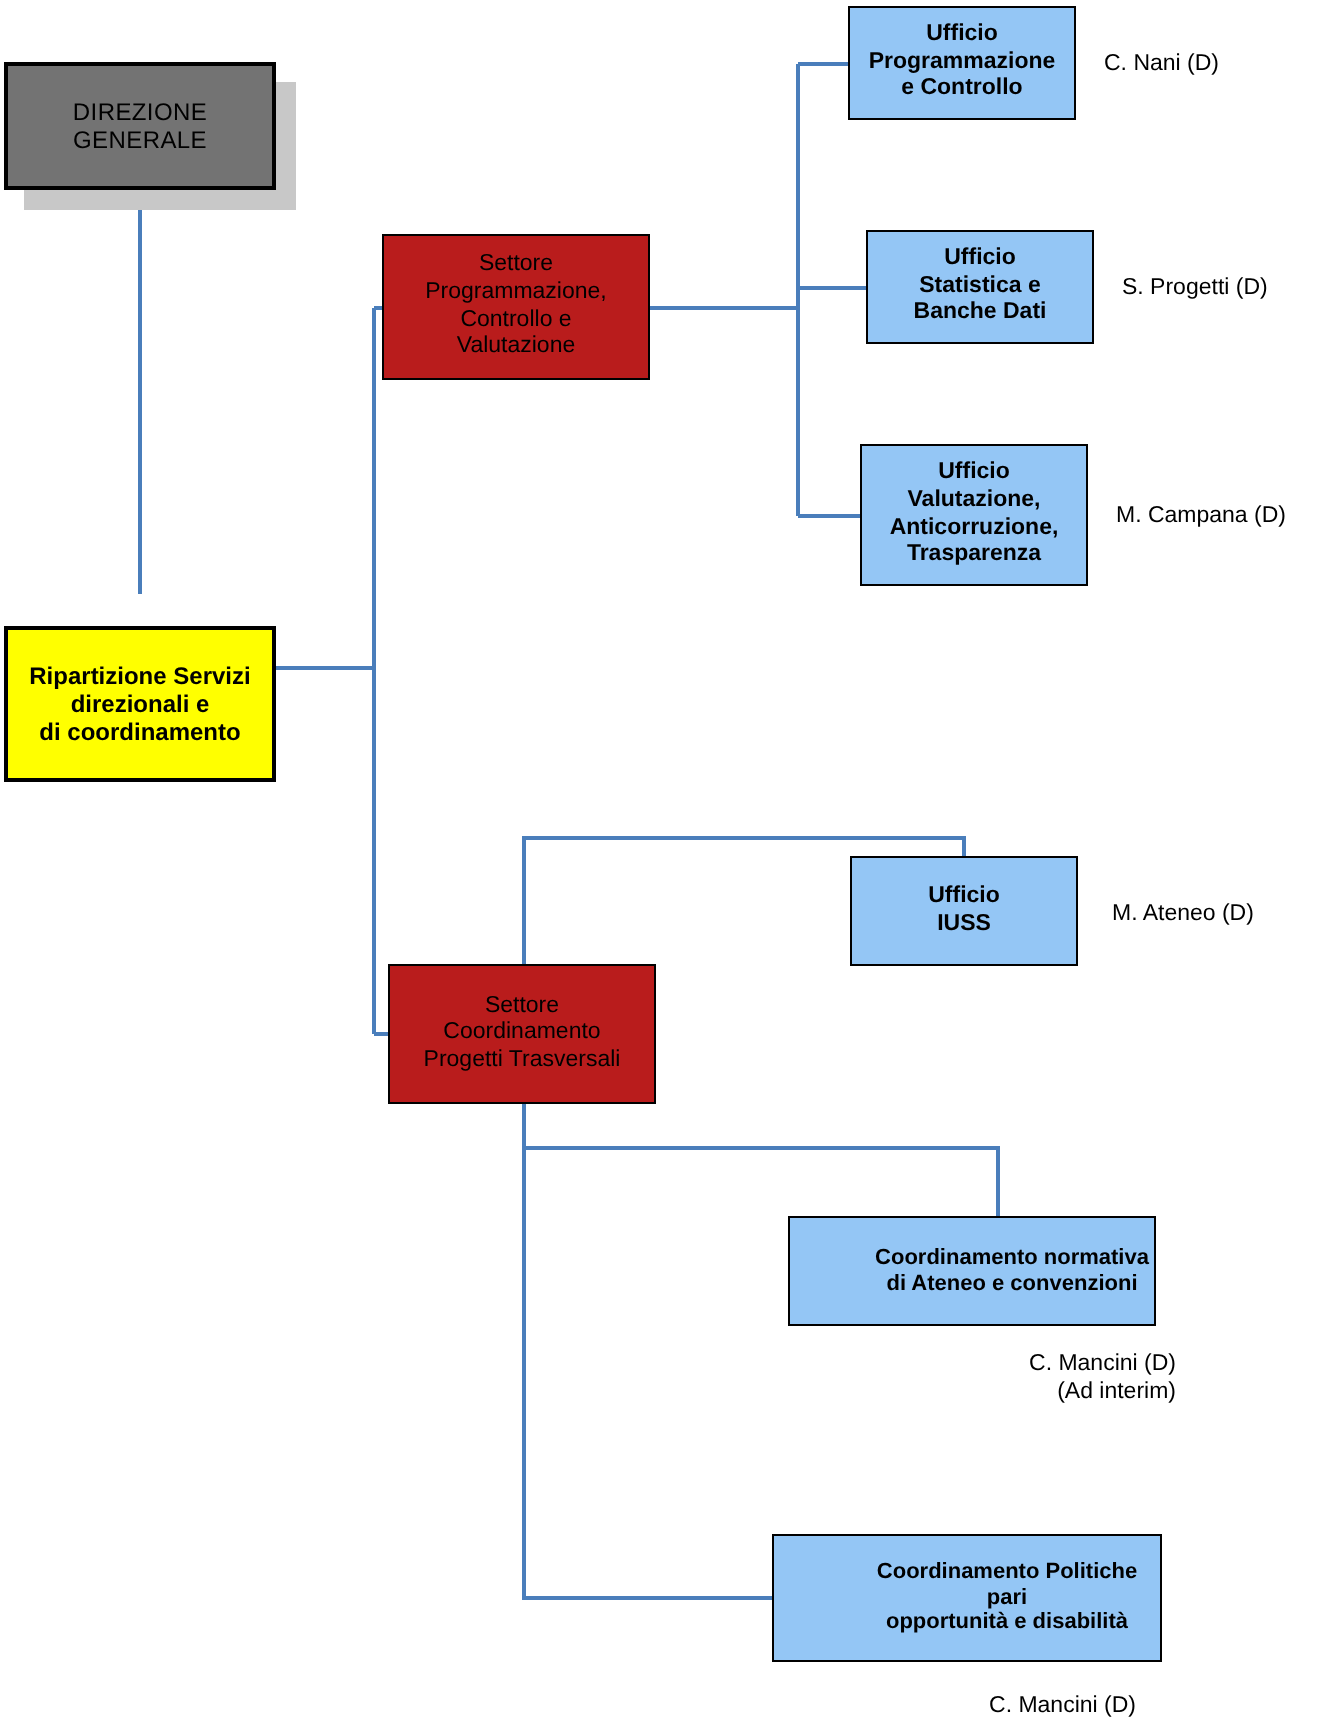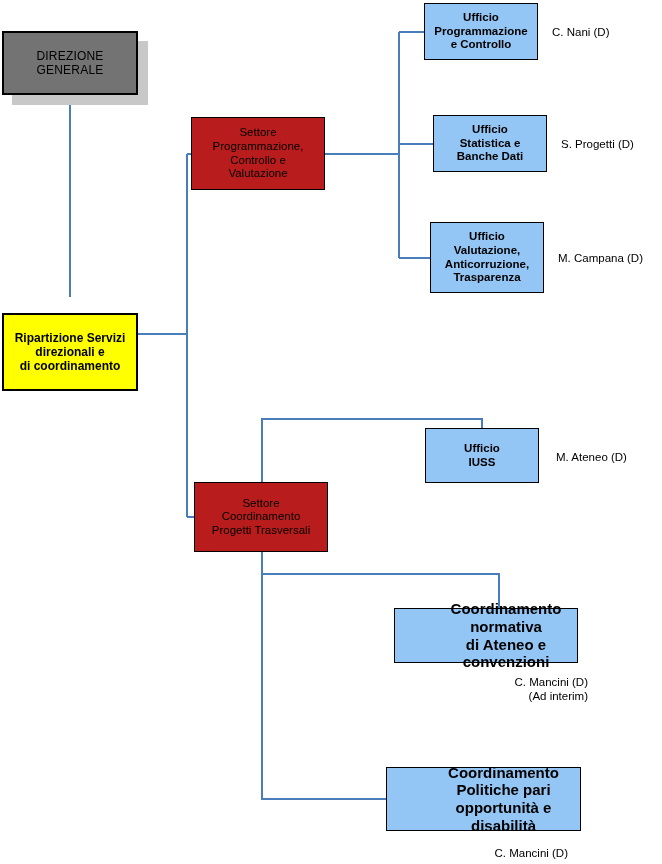--- a/index.html
+++ b/index.html
@@ -71,21 +71,21 @@
   }
   .node.office {
     background: #94C6F5;
     border: 1px solid #000000;
     color: #000000;
     font-weight: bold;
     font-size: 11.5px;
     align-items: center;
   }
   .node.office.wide {
-    font-size: 15px;
+    font-size: 11px;
     padding-left: 40px;
   }
   
   .person {
     position: absolute;
     font-size: 11.5px;
     color: #000000;
     font-weight: normal;
     white-space: pre-line;
     line-height: 1.25;

